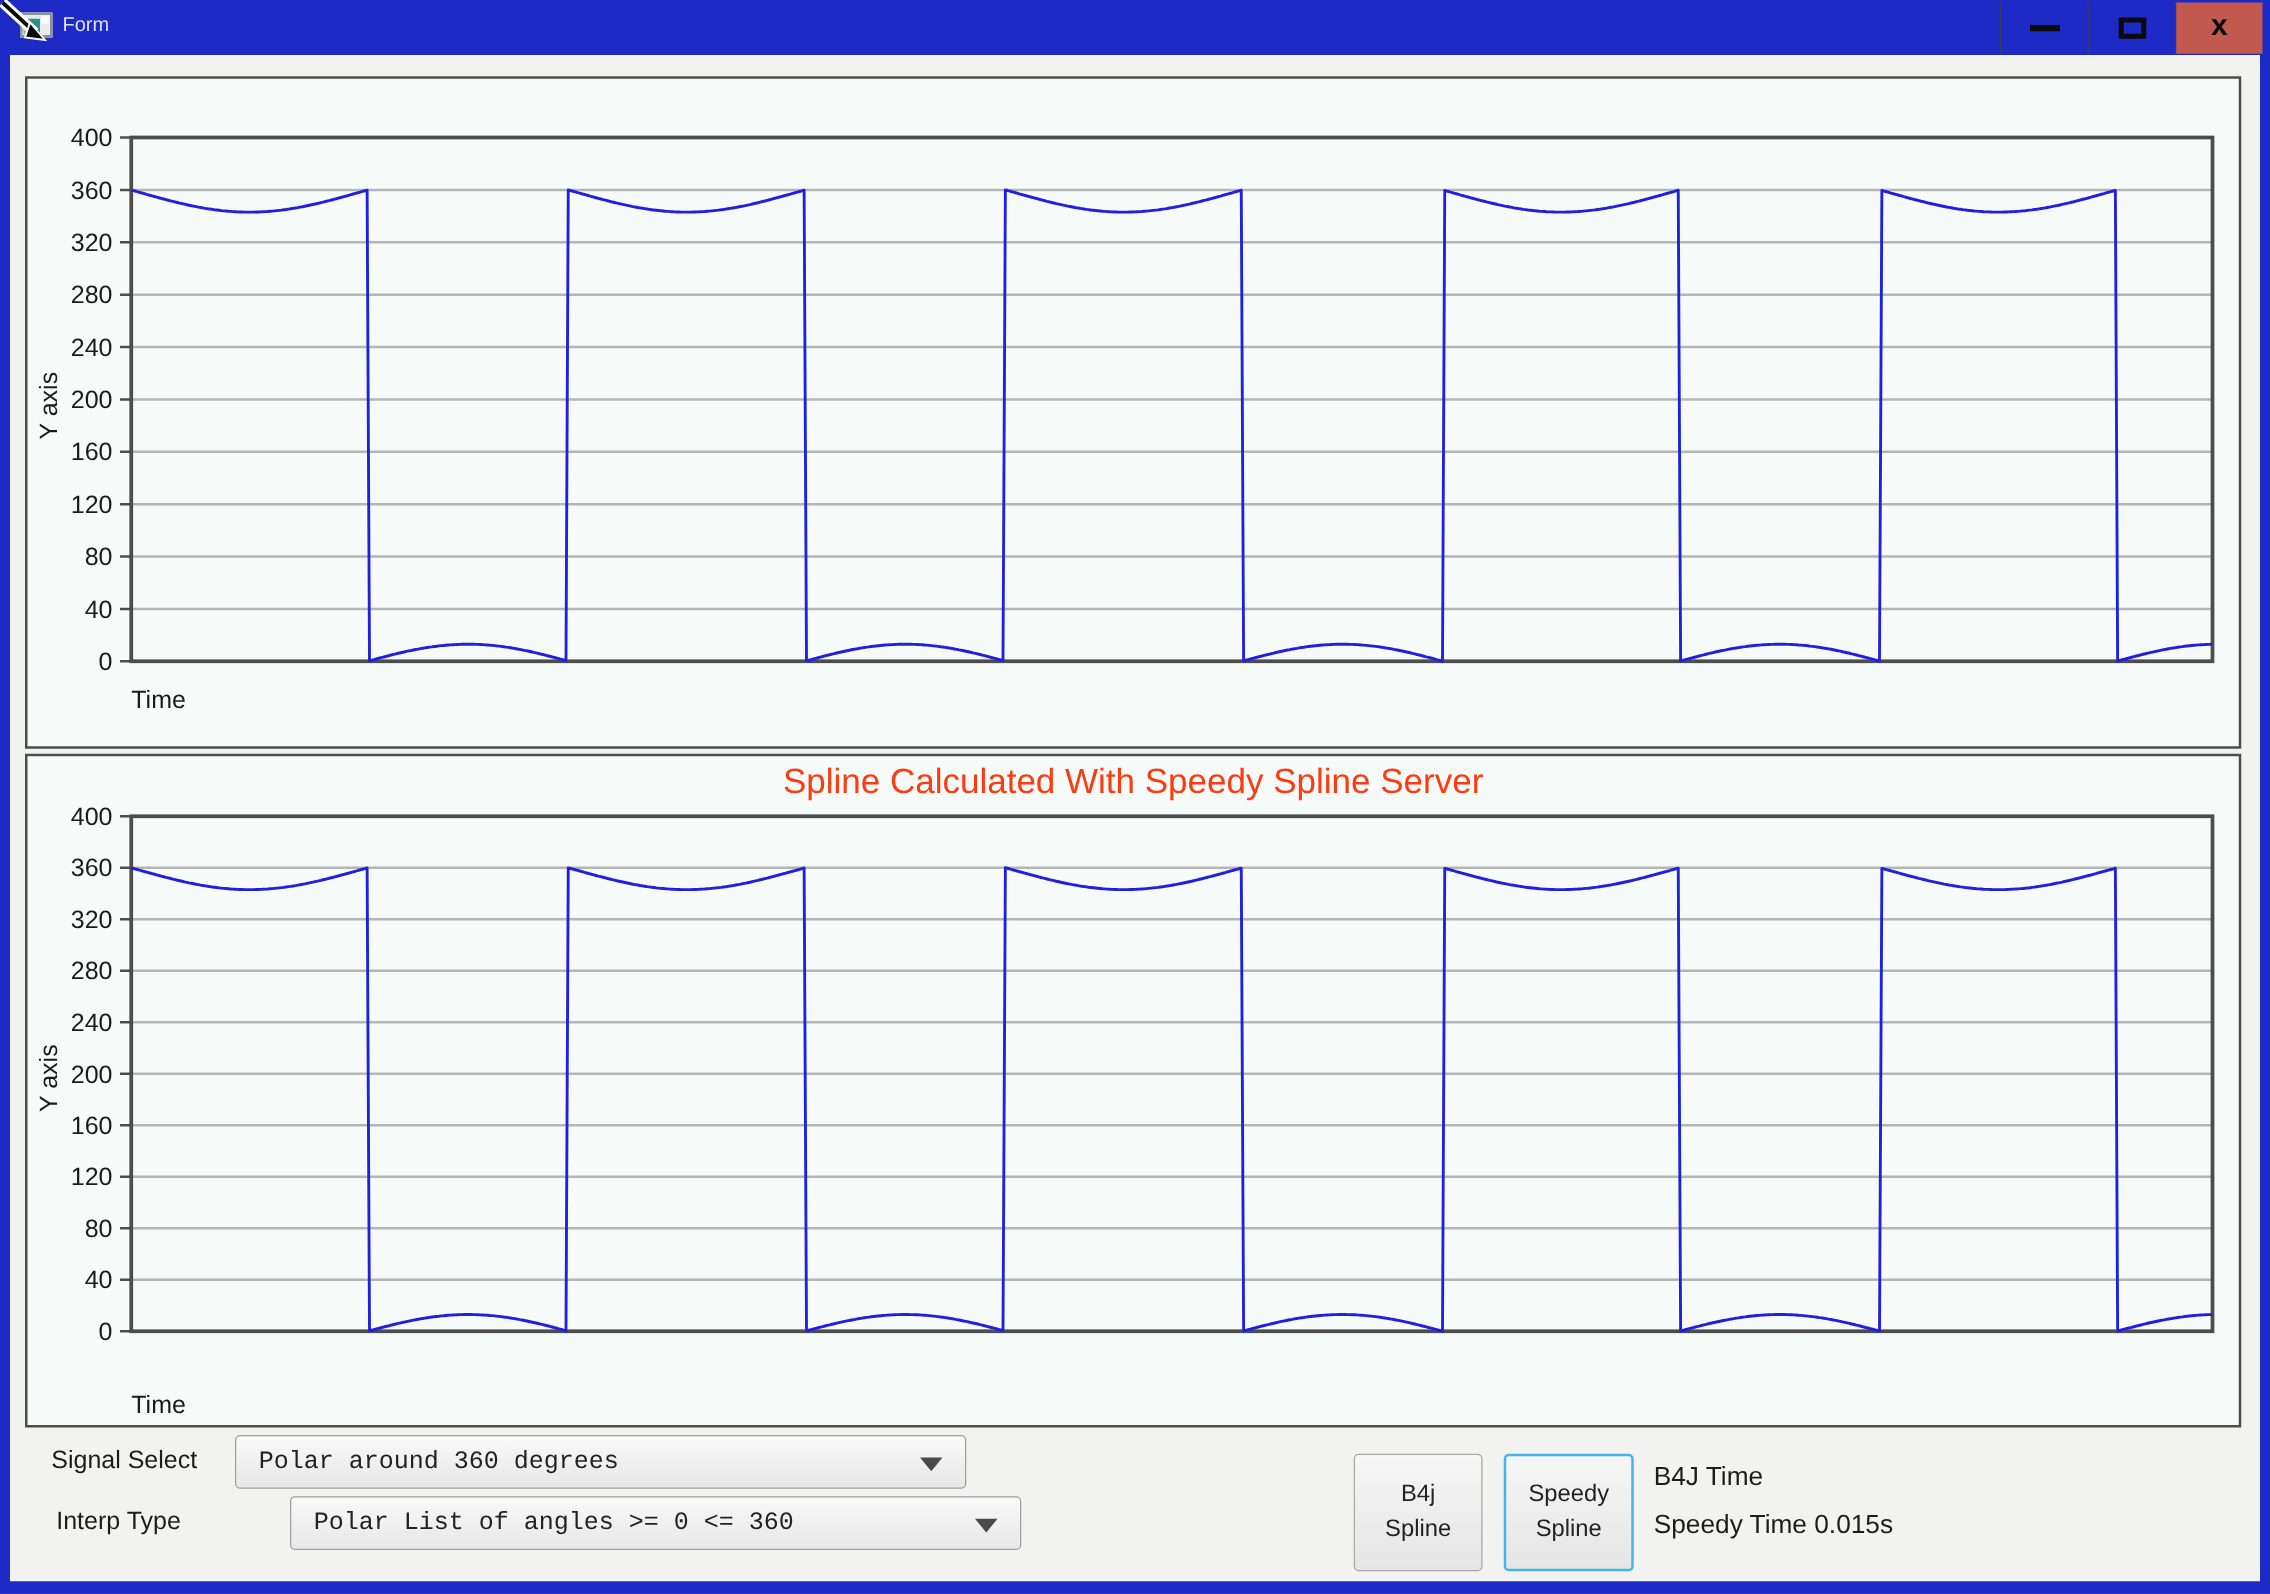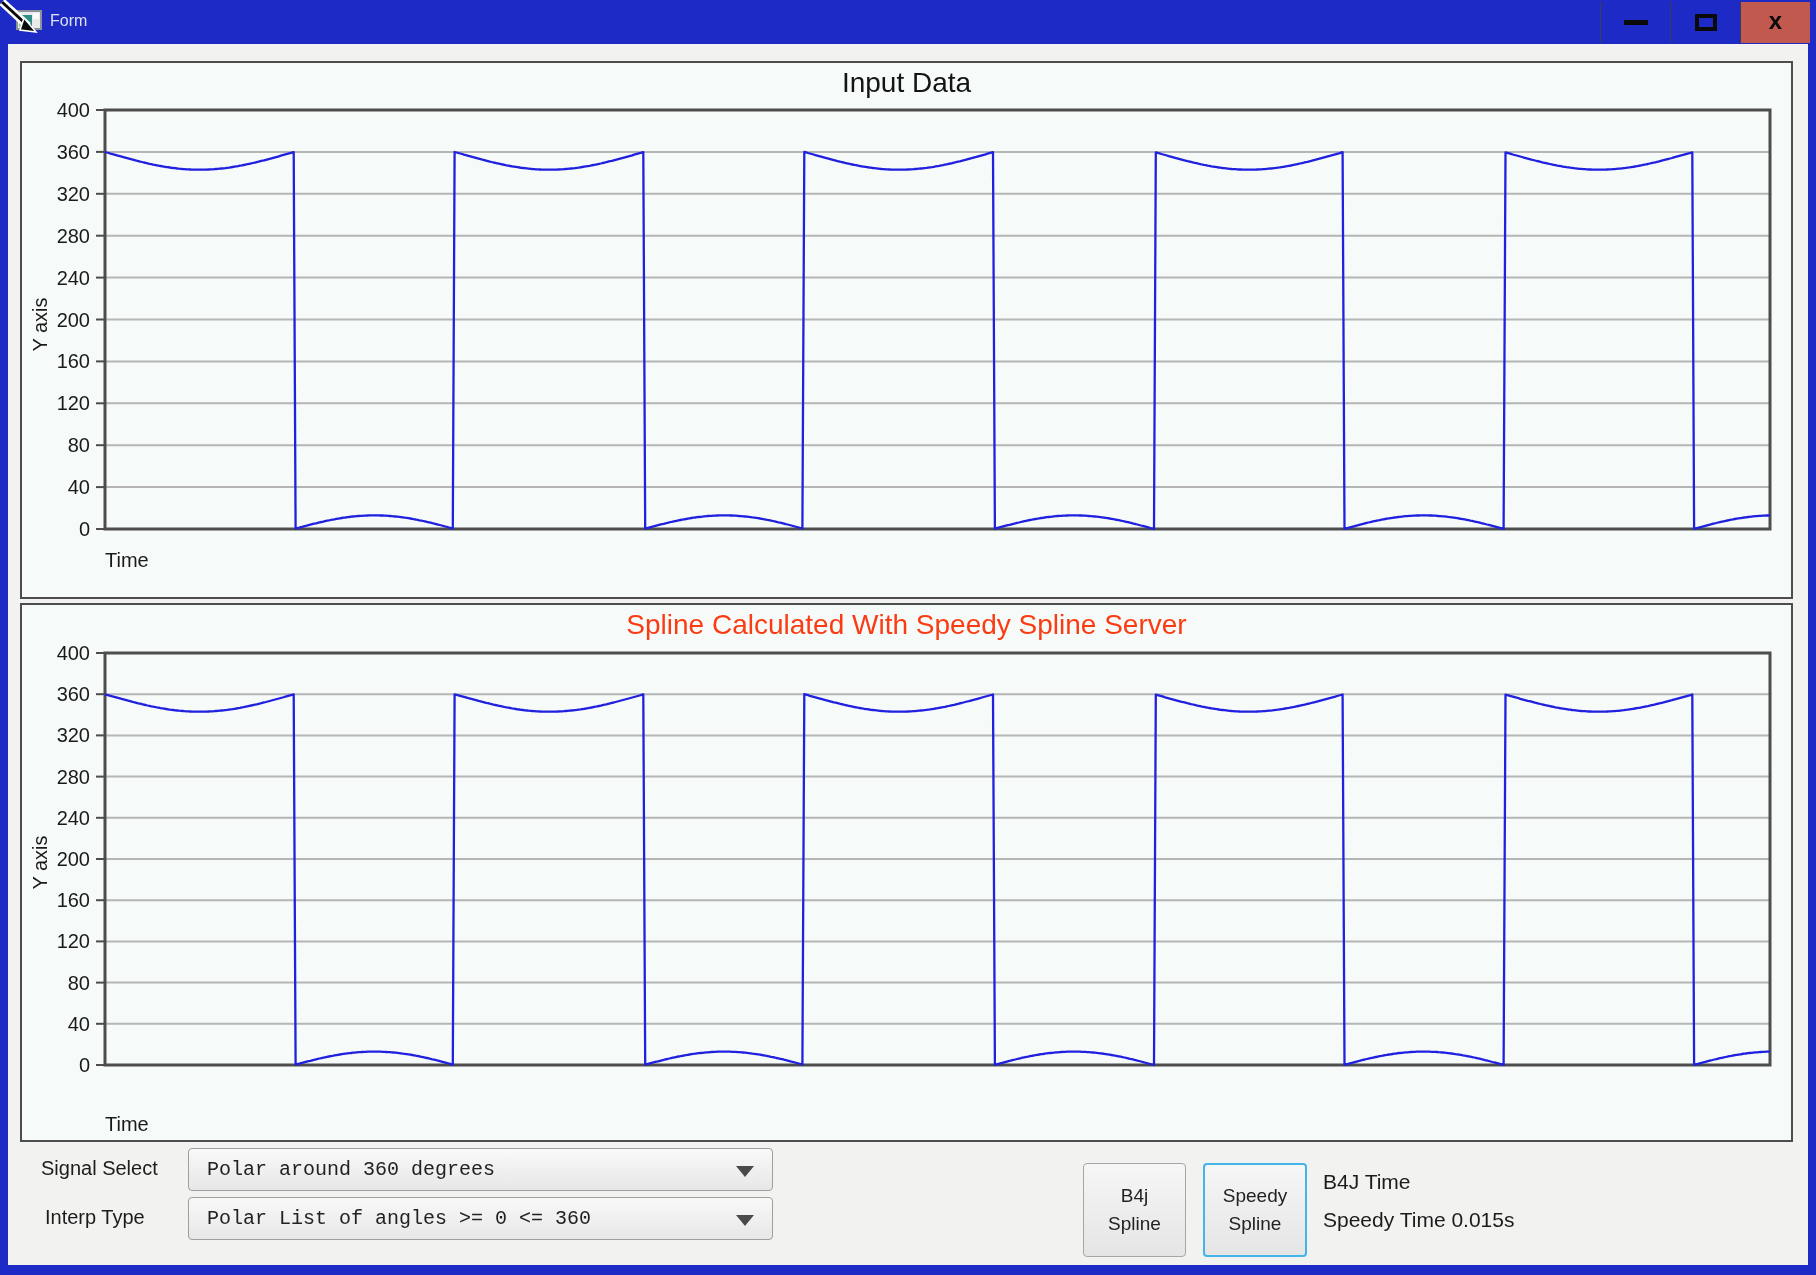--- a/index.html
+++ b/index.html
@@ -111,21 +111,20 @@
           <line x1="74" x2="83" y1="172.70000000000005" y2="172.70000000000005" stroke="#4d4d4d" stroke-width="2"></line>
           <text x="68" y="172.70000000000005" text-anchor="end" dy="0.35em" font-size="20px" fill="#1a1a1a" font-family="&quot;Liberation Sans&quot;,sans-serif">280</text>
           <line x1="74" x2="83" y1="130.79999999999995" y2="130.79999999999995" stroke="#4d4d4d" stroke-width="2"></line>
           <text x="68" y="130.79999999999995" text-anchor="end" dy="0.35em" font-size="20px" fill="#1a1a1a" font-family="&quot;Liberation Sans&quot;,sans-serif">320</text>
           <line x1="74" x2="83" y1="88.89999999999998" y2="88.89999999999998" stroke="#4d4d4d" stroke-width="2"></line>
           <text x="68" y="88.89999999999998" text-anchor="end" dy="0.35em" font-size="20px" fill="#1a1a1a" font-family="&quot;Liberation Sans&quot;,sans-serif">360</text>
           <line x1="74" x2="83" y1="47" y2="47" stroke="#4d4d4d" stroke-width="2"></line>
           <text x="68" y="47" text-anchor="end" dy="0.35em" font-size="20px" fill="#1a1a1a" font-family="&quot;Liberation Sans&quot;,sans-serif">400</text>
           <polyline points="83.0,89.0 84.8,89.5 86.7,90.0 88.5,90.6 90.4,91.1 92.3,91.6 94.1,92.1 96.0,92.7 97.8,93.2 99.7,93.7 101.5,94.2 103.3,94.7 105.2,95.2 107.0,95.7 108.9,96.2 110.8,96.7 112.6,97.2 114.5,97.7 116.3,98.1 118.2,98.6 120.0,99.0 121.8,99.5 123.7,99.9 125.6,100.3 127.4,100.8 129.3,101.2 131.1,101.6 132.9,101.9 134.8,102.3 136.7,102.7 138.5,103.0 140.3,103.3 142.2,103.7 144.1,104.0 145.9,104.2 147.8,104.5 149.6,104.8 151.4,105.0 153.3,105.2 155.2,105.5 157.0,105.7 158.9,105.8 160.7,106.0 162.6,106.1 164.4,106.3 166.3,106.4 168.1,106.5 169.9,106.6 171.8,106.6 173.6,106.7 175.5,106.7 177.3,106.7 179.2,106.7 181.1,106.7 182.9,106.6 184.8,106.6 186.6,106.5 188.4,106.4 190.3,106.3 192.2,106.2 194.0,106.0 195.9,105.9 197.7,105.7 199.6,105.5 201.4,105.3 203.3,105.1 205.1,104.8 206.9,104.6 208.8,104.3 210.6,104.0 212.5,103.7 214.3,103.4 216.2,103.1 218.0,102.7 219.9,102.4 221.8,102.0 223.6,101.6 225.4,101.2 227.3,100.8 229.2,100.4 231.0,100.0 232.8,99.6 234.7,99.1 236.5,98.7 238.4,98.2 240.3,97.7 242.1,97.3 243.9,96.8 245.8,96.3 247.7,95.8 249.5,95.3 251.3,94.8 253.2,94.3 255.1,93.8 256.9,93.3 258.8,92.7 260.6,92.2 262.4,91.7 264.3,91.2 266.1,90.7 268.0,90.1 269.9,89.6 271.7,89.1 273.6,465.7 275.4,465.2 277.3,464.7 279.1,464.1 281.0,463.6 282.8,463.1 284.6,462.7 286.5,462.2 288.4,461.7 290.2,461.2 292.1,460.7 293.9,460.3 295.8,459.8 297.6,459.4 299.5,459.0 301.3,458.6 303.1,458.1 305.0,457.7 306.9,457.4 308.7,457.0 310.5,456.6 312.4,456.3 314.3,455.9 316.1,455.6 317.9,455.3 319.8,455.0 321.6,454.7 323.5,454.5 325.4,454.2 327.2,454.0 329.1,453.7 330.9,453.5 332.8,453.4 334.6,453.2 336.5,453.0 338.3,452.9 340.1,452.8 342.0,452.7 343.9,452.6 345.7,452.5 347.6,452.4 349.4,452.4 351.3,452.4 353.1,452.4 354.9,452.4 356.8,452.4 358.7,452.5 360.5,452.5 362.4,452.6 364.2,452.7 366.1,452.9 367.9,453.0 369.8,453.1 371.6,453.3 373.5,453.5 375.3,453.7 377.1,453.9 379.0,454.1 380.8,454.4 382.7,454.7 384.6,454.9 386.4,455.2 388.3,455.5 390.1,455.8 391.9,456.2 393.8,456.5 395.6,456.9 397.5,457.3 399.4,457.6 401.2,458.0 403.0,458.4 404.9,458.9 406.8,459.3 408.6,459.7 410.4,460.2 412.3,460.6 414.2,461.1 416.0,461.6 417.8,462.0 419.7,462.5 421.6,463.0 423.4,463.5 425.3,464.0 427.1,464.5 428.9,465.0 430.8,465.5 432.6,89.0 434.5,89.5 436.4,90.0 438.2,90.5 440.1,91.0 441.9,91.6 443.8,92.1 445.6,92.6 447.4,93.1 449.3,93.6 451.2,94.2 453.0,94.7 454.8,95.2 456.7,95.7 458.6,96.2 460.4,96.7 462.3,97.1 464.1,97.6 465.9,98.1 467.8,98.6 469.6,99.0 471.5,99.5 473.4,99.9 475.2,100.3 477.1,100.7 478.9,101.1 480.8,101.5 482.6,101.9 484.4,102.3 486.3,102.6 488.2,103.0 490.0,103.3 491.9,103.6 493.7,103.9 495.6,104.2 497.4,104.5 499.3,104.8 501.1,105.0 503.0,105.2 504.8,105.4 506.6,105.6 508.5,105.8 510.3,106.0 512.2,106.1 514.0,106.3 515.9,106.4 517.8,106.5 519.6,106.6 521.4,106.6 523.3,106.7 525.1,106.7 527.0,106.7 528.9,106.7 530.7,106.7 532.5,106.6 534.4,106.6 536.3,106.5 538.1,106.4 540.0,106.3 541.8,106.2 543.7,106.0 545.5,105.9 547.4,105.7 549.2,105.5 551.0,105.3 552.9,105.1 554.8,104.8 556.6,104.6 558.5,104.3 560.3,104.0 562.2,103.7 564.0,103.4 565.8,103.1 567.7,102.8 569.5,102.4 571.4,102.0 573.3,101.7 575.1,101.3 577.0,100.9 578.8,100.5 580.6,100.0 582.5,99.6 584.3,99.2 586.2,98.7 588.0,98.2 589.9,97.8 591.8,97.3 593.6,96.8 595.4,96.3 597.3,95.8 599.1,95.3 601.0,94.8 602.9,94.3 604.7,93.8 606.6,93.3 608.4,92.8 610.3,92.3 612.1,91.7 614.0,91.2 615.8,90.7 617.6,90.2 619.5,89.7 621.3,89.1 623.2,465.7 625.0,465.2 626.9,464.7 628.8,464.2 630.6,463.7 632.5,463.2 634.3,462.7 636.1,462.2 638.0,461.7 639.9,461.2 641.7,460.8 643.5,460.3 645.4,459.9 647.3,459.4 649.1,459.0 650.9,458.6 652.8,458.2 654.6,457.8 656.5,457.4 658.4,457.0 660.2,456.6 662.1,456.3 663.9,456.0 665.8,455.6 667.6,455.3 669.4,455.0 671.3,454.7 673.1,454.5 675.0,454.2 676.9,454.0 678.7,453.8 680.5,453.6 682.4,453.4 684.3,453.2 686.1,453.0 688.0,452.9 689.8,452.8 691.7,452.7 693.5,452.6 695.4,452.5 697.2,452.4 699.0,452.4 700.9,452.4 702.8,452.4 704.6,452.4 706.5,452.4 708.3,452.5 710.1,452.5 712.0,452.6 713.9,452.7 715.7,452.8 717.6,453.0 719.4,453.1 721.3,453.3 723.1,453.5 724.9,453.7 726.8,453.9 728.6,454.1 730.5,454.4 732.4,454.6 734.2,454.9 736.1,455.2 737.9,455.5 739.8,455.8 741.6,456.2 743.5,456.5 745.3,456.9 747.1,457.2 749.0,457.6 750.8,458.0 752.7,458.4 754.5,458.8 756.4,459.3 758.3,459.7 760.1,460.1 762.0,460.6 763.8,461.1 765.6,461.5 767.5,462.0 769.4,462.5 771.2,463.0 773.0,463.5 774.9,464.0 776.8,464.5 778.6,465.0 780.4,465.5 782.3,88.9 784.1,89.4 786.0,90.0 787.9,90.5 789.7,91.0 791.6,91.5 793.4,92.1 795.3,92.6 797.1,93.1 799.0,93.6 800.8,94.1 802.6,94.6 804.5,95.1 806.4,95.6 808.2,96.1 810.0,96.6 811.9,97.1 813.8,97.6 815.6,98.1 817.5,98.5 819.3,99.0 821.2,99.4 823.0,99.9 824.9,100.3 826.7,100.7 828.5,101.1 830.4,101.5 832.3,101.9 834.1,102.2 836.0,102.6 837.8,103.0 839.6,103.3 841.5,103.6 843.4,103.9 845.2,104.2 847.1,104.5 848.9,104.7 850.8,105.0 852.6,105.2 854.4,105.4 856.3,105.6 858.1,105.8 860.0,106.0 861.9,106.1 863.7,106.3 865.5,106.4 867.4,106.5 869.3,106.6 871.1,106.6 873.0,106.7 874.8,106.7 876.6,106.7 878.5,106.7 880.3,106.7 882.2,106.6 884.0,106.6 885.9,106.5 887.8,106.4 889.6,106.3 891.5,106.2 893.3,106.0 895.1,105.9 897.0,105.7 898.9,105.5 900.7,105.3 902.5,105.1 904.4,104.9 906.3,104.6 908.1,104.3 909.9,104.1 911.8,103.8 913.6,103.4 915.5,103.1 917.3,102.8 919.2,102.4 921.0,102.1 922.9,101.7 924.8,101.3 926.6,100.9 928.5,100.5 930.3,100.1 932.1,99.6 934.0,99.2 935.9,98.7 937.7,98.3 939.6,97.8 941.4,97.3 943.3,96.9 945.1,96.4 946.9,95.9 948.8,95.4 950.6,94.9 952.5,94.4 954.4,93.9 956.2,93.3 958.0,92.8 959.9,92.3 961.8,91.8 963.6,91.3 965.5,90.7 967.3,90.2 969.2,89.7 971.0,89.2 972.9,465.8 974.7,465.2 976.5,464.7 978.4,464.2 980.3,463.7 982.1,463.2 983.9,462.7 985.8,462.2 987.6,461.8 989.5,461.3 991.4,460.8 993.2,460.4 995.1,459.9 996.9,459.5 998.8,459.0 1000.6,458.6 1002.4,458.2 1004.3,457.8 1006.1,457.4 1008.0,457.0 1009.8,456.7 1011.7,456.3 1013.5,456.0 1015.4,455.7 1017.3,455.3 1019.1,455.0 1021.0,454.8 1022.8,454.5 1024.7,454.2 1026.5,454.0 1028.4,453.8 1030.2,453.6 1032.0,453.4 1033.9,453.2 1035.8,453.0 1037.6,452.9 1039.4,452.8 1041.3,452.7 1043.2,452.6 1045.0,452.5 1046.8,452.4 1048.7,452.4 1050.6,452.4 1052.4,452.4 1054.3,452.4 1056.1,452.4 1058.0,452.5 1059.8,452.5 1061.7,452.6 1063.5,452.7 1065.3,452.8 1067.2,453.0 1069.0,453.1 1070.9,453.3 1072.8,453.5 1074.6,453.7 1076.5,453.9 1078.3,454.1 1080.2,454.3 1082.0,454.6 1083.8,454.9 1085.7,455.2 1087.6,455.5 1089.4,455.8 1091.3,456.1 1093.1,456.5 1094.9,456.8 1096.8,457.2 1098.7,457.6 1100.5,458.0 1102.3,458.4 1104.2,458.8 1106.1,459.2 1107.9,459.7 1109.8,460.1 1111.6,460.6 1113.5,461.0 1115.3,461.5 1117.1,462.0 1119.0,462.5 1120.8,462.9 1122.7,463.4 1124.5,463.9 1126.4,464.4 1128.3,465.0 1130.1,465.5 1132.0,466.0 1133.8,89.4 1135.7,89.9 1137.5,90.4 1139.4,91.0 1141.2,91.5 1143.1,92.0 1144.9,92.5 1146.8,93.1 1148.6,93.6 1150.5,94.1 1152.3,94.6 1154.1,95.1 1156.0,95.6 1157.8,96.1 1159.7,96.6 1161.5,97.1 1163.4,97.6 1165.3,98.0 1167.1,98.5 1169.0,98.9 1170.8,99.4 1172.7,99.8 1174.5,100.2 1176.3,100.7 1178.2,101.1 1180.0,101.5 1181.9,101.9 1183.8,102.2 1185.6,102.6 1187.5,102.9 1189.3,103.3 1191.2,103.6 1193.0,103.9 1194.9,104.2 1196.7,104.5 1198.5,104.7 1200.4,105.0 1202.3,105.2 1204.1,105.4 1205.9,105.6 1207.8,105.8 1209.6,106.0 1211.5,106.1 1213.3,106.2 1215.2,106.4 1217.0,106.5 1218.9,106.5 1220.8,106.6 1222.6,106.7 1224.5,106.7 1226.3,106.7 1228.2,106.7 1230.0,106.7 1231.8,106.6 1233.7,106.6 1235.5,106.5 1237.4,106.4 1239.3,106.3 1241.1,106.2 1243.0,106.1 1244.8,105.9 1246.7,105.7 1248.5,105.5 1250.4,105.3 1252.2,105.1 1254.0,104.9 1255.9,104.6 1257.8,104.4 1259.6,104.1 1261.4,103.8 1263.3,103.5 1265.1,103.1 1267.0,102.8 1268.8,102.5 1270.7,102.1 1272.5,101.7 1274.4,101.3 1276.3,100.9 1278.1,100.5 1280.0,100.1 1281.8,99.7 1283.7,99.2 1285.5,98.8 1287.4,98.3 1289.2,97.9 1291.0,97.4 1292.9,96.9 1294.8,96.4 1296.6,95.9 1298.5,95.4 1300.3,94.9 1302.2,94.4 1304.0,93.9 1305.8,93.4 1307.7,92.9 1309.5,92.3 1311.4,91.8 1313.3,91.3 1315.1,90.8 1317.0,90.3 1318.8,89.7 1320.6,89.2 1322.5,465.8 1324.3,465.3 1326.2,464.8 1328.0,464.3 1329.9,463.8 1331.8,463.3 1333.6,462.8 1335.5,462.3 1337.3,461.8 1339.2,461.3 1341.0,460.9 1342.9,460.4 1344.7,459.9 1346.5,459.5 1348.4,459.1 1350.3,458.6 1352.1,458.2 1354.0,457.8 1355.8,457.4 1357.7,457.1 1359.5,456.7 1361.3,456.3 1363.2,456.0 1365.0,455.7 1366.9,455.4 1368.8,455.1 1370.6,454.8 1372.5,454.5 1374.3,454.3 1376.1,454.0 1378.0,453.8 1379.8,453.6 1381.7,453.4 1383.5,453.2 1385.4,453.1 1387.3,452.9 1389.1,452.8 1391.0,452.7 1392.8,452.6 1394.7,452.5 1396.5,452.5 1398.4,452.4 1400.2,452.4 1402.1,452.4 1403.9,452.4 1405.8,452.4 1407.6,452.5 1409.5,452.5 1411.3,452.6 1413.1,452.7 1415.0,452.8 1416.8,453.0 1418.7,453.1 1420.5,453.3 1422.4,453.4 1424.3,453.6 1426.1,453.9 1428.0,454.1 1429.8,454.3 1431.7,454.6 1433.5,454.9 1435.3,455.2 1437.2,455.5 1439.0,455.8 1440.9,456.1 1442.8,456.4 1444.6,456.8 1446.5,457.2 1448.3,457.6 1450.2,457.9 1452.0,458.4 1453.9,458.8 1455.7,459.2 1457.6,459.6 1459.4,460.1 1461.3,460.5 1463.1,461.0 1465.0,461.5 1466.8,461.9 1468.6,462.4 1470.5,462.9 1472.3,463.4 1474.2,463.9 1476.0,464.4 1477.9,464.9 1479.8,465.4 1481.6,465.9 1483.5,89.4 1485.3,89.9 1487.2,90.4 1489.0,90.9 1490.8,91.5 1492.7,92.0 1494.5,92.5 1496.4,93.0 1498.3,93.5 1500.1,94.0 1502.0,94.6 1503.8,95.1 1505.7,95.6 1507.5,96.1 1509.4,96.6 1511.2,97.0 1513.0,97.5 1514.9,98.0 1516.8,98.4 1518.6,98.9 1520.4,99.4 1522.3,99.8 1524.1,100.2 1526.0,100.6 1527.8,101.0 1529.7,101.4 1531.5,101.8 1533.4,102.2 1535.3,102.6 1537.1,102.9 1539.0,103.2 1540.8,103.6 1542.7,103.9 1544.5,104.2 1546.4,104.4 1548.2,104.7 1550.0,104.9 1551.9,105.2 1553.8,105.4 1555.6,105.6 1557.5,105.8 1559.3,105.9 1561.2,106.1 1563.0,106.2 1564.8,106.4 1566.7,106.5 1568.5,106.5 1570.4,106.6 1572.3,106.7 1574.1,106.7 1575.9,106.7 1577.8,106.7 1579.6,106.7 1581.5,106.6 1583.3,106.6 1585.2,106.5 1587.0,106.4 1588.9,106.3 1590.8,106.2 1592.6,106.1 1594.5,105.9 1596.3,105.7 1598.2,105.6 1600.0,105.3 1601.9,105.1 1603.7,104.9 1605.5,104.6 1607.4,104.4 1609.3,104.1 1611.1,103.8 1613.0,103.5 1614.8,103.2 1616.7,102.8 1618.5,102.5 1620.3,102.1 1622.2,101.7 1624.0,101.4 1625.9,101.0 1627.8,100.5 1629.6,100.1 1631.5,99.7 1633.3,99.3 1635.1,98.8 1637.0,98.4 1638.8,97.9 1640.7,97.4 1642.5,96.9 1644.4,96.4 1646.3,96.0 1648.1,95.5 1650.0,95.0 1651.8,94.4 1653.7,93.9 1655.5,93.4 1657.4,92.9 1659.2,92.4 1661.1,91.9 1662.9,91.3 1664.8,90.8 1666.6,90.3 1668.5,89.8 1670.3,89.3 1672.1,465.8 1674.0,465.3 1675.8,464.8 1677.7,464.3 1679.5,463.8 1681.4,463.3 1683.3,462.8 1685.1,462.3 1687.0,461.8 1688.8,461.4 1690.6,460.9 1692.5,460.4 1694.3,460.0 1696.2,459.5 1698.0,459.1 1699.9,458.7 1701.8,458.3 1703.6,457.9 1705.5,457.5 1707.3,457.1 1709.2,456.7 1711.0,456.4 1712.9,456.0 1714.7,455.7 1716.6,455.4 1718.4,455.1 1720.3,454.8 1722.1,454.5 1724.0,454.3 1725.8,454.0 1727.6,453.8 1729.5,453.6 1731.3,453.4 1733.2,453.2 1735.0,453.1 1736.9,452.9 1738.8,452.8 1740.6,452.7 1742.5,452.6 1744.3,452.5 1746.2,452.5 1748.0,452.4" fill="none" stroke="#2020df" stroke-width="2.3" stroke-linejoin="round"></polyline>
         </svg>
-      <div class="chart-title">Input Data</div>
       <div class="axis-ylabel">Y axis</div>
       <div class="axis-xlabel">Time</div>
     </div>
 
     <div class="panel panel2 p2">
       <svg class="chart-svg" width="1769" height="535">
           <line x1="83" x2="1748" y1="418.8" y2="418.8" stroke="#b5b5b5" stroke-width="2"></line>
           <line x1="83" x2="1748" y1="377.6" y2="377.6" stroke="#b5b5b5" stroke-width="2"></line>
           <line x1="83" x2="1748" y1="336.4" y2="336.4" stroke="#b5b5b5" stroke-width="2"></line>
           <line x1="83" x2="1748" y1="295.2" y2="295.2" stroke="#b5b5b5" stroke-width="2"></line>
@@ -164,21 +163,21 @@
       <div class="axis-xlabel">Time</div>
     </div>
 
     <div class="ctl-label" style="left:33px;top:1113px;">Signal Select</div>
     <div class="combo" style="top:1104px;">
       <div class="combo-text">Polar around 360 degrees</div>
       <div class="arrow"></div>
     </div>
 
     <div class="ctl-label" style="left:37px;top:1162px;">Interp Type</div>
-    <div class="combo" style="top:1153px;">
+    <div class="combo" style="top:1153px;margin-left:44px;">
       <div class="combo-text">Polar List of angles &gt;= 0 &lt;= 360</div>
       <div class="arrow"></div>
     </div>
 
     <div class="btn" style="left:1075px;width:103px;">
       <span>B4j</span>
       <span>Spline</span>
     </div>
     <div class="btn focused" style="left:1195px;width:104px;">
       <span>Speedy</span>

